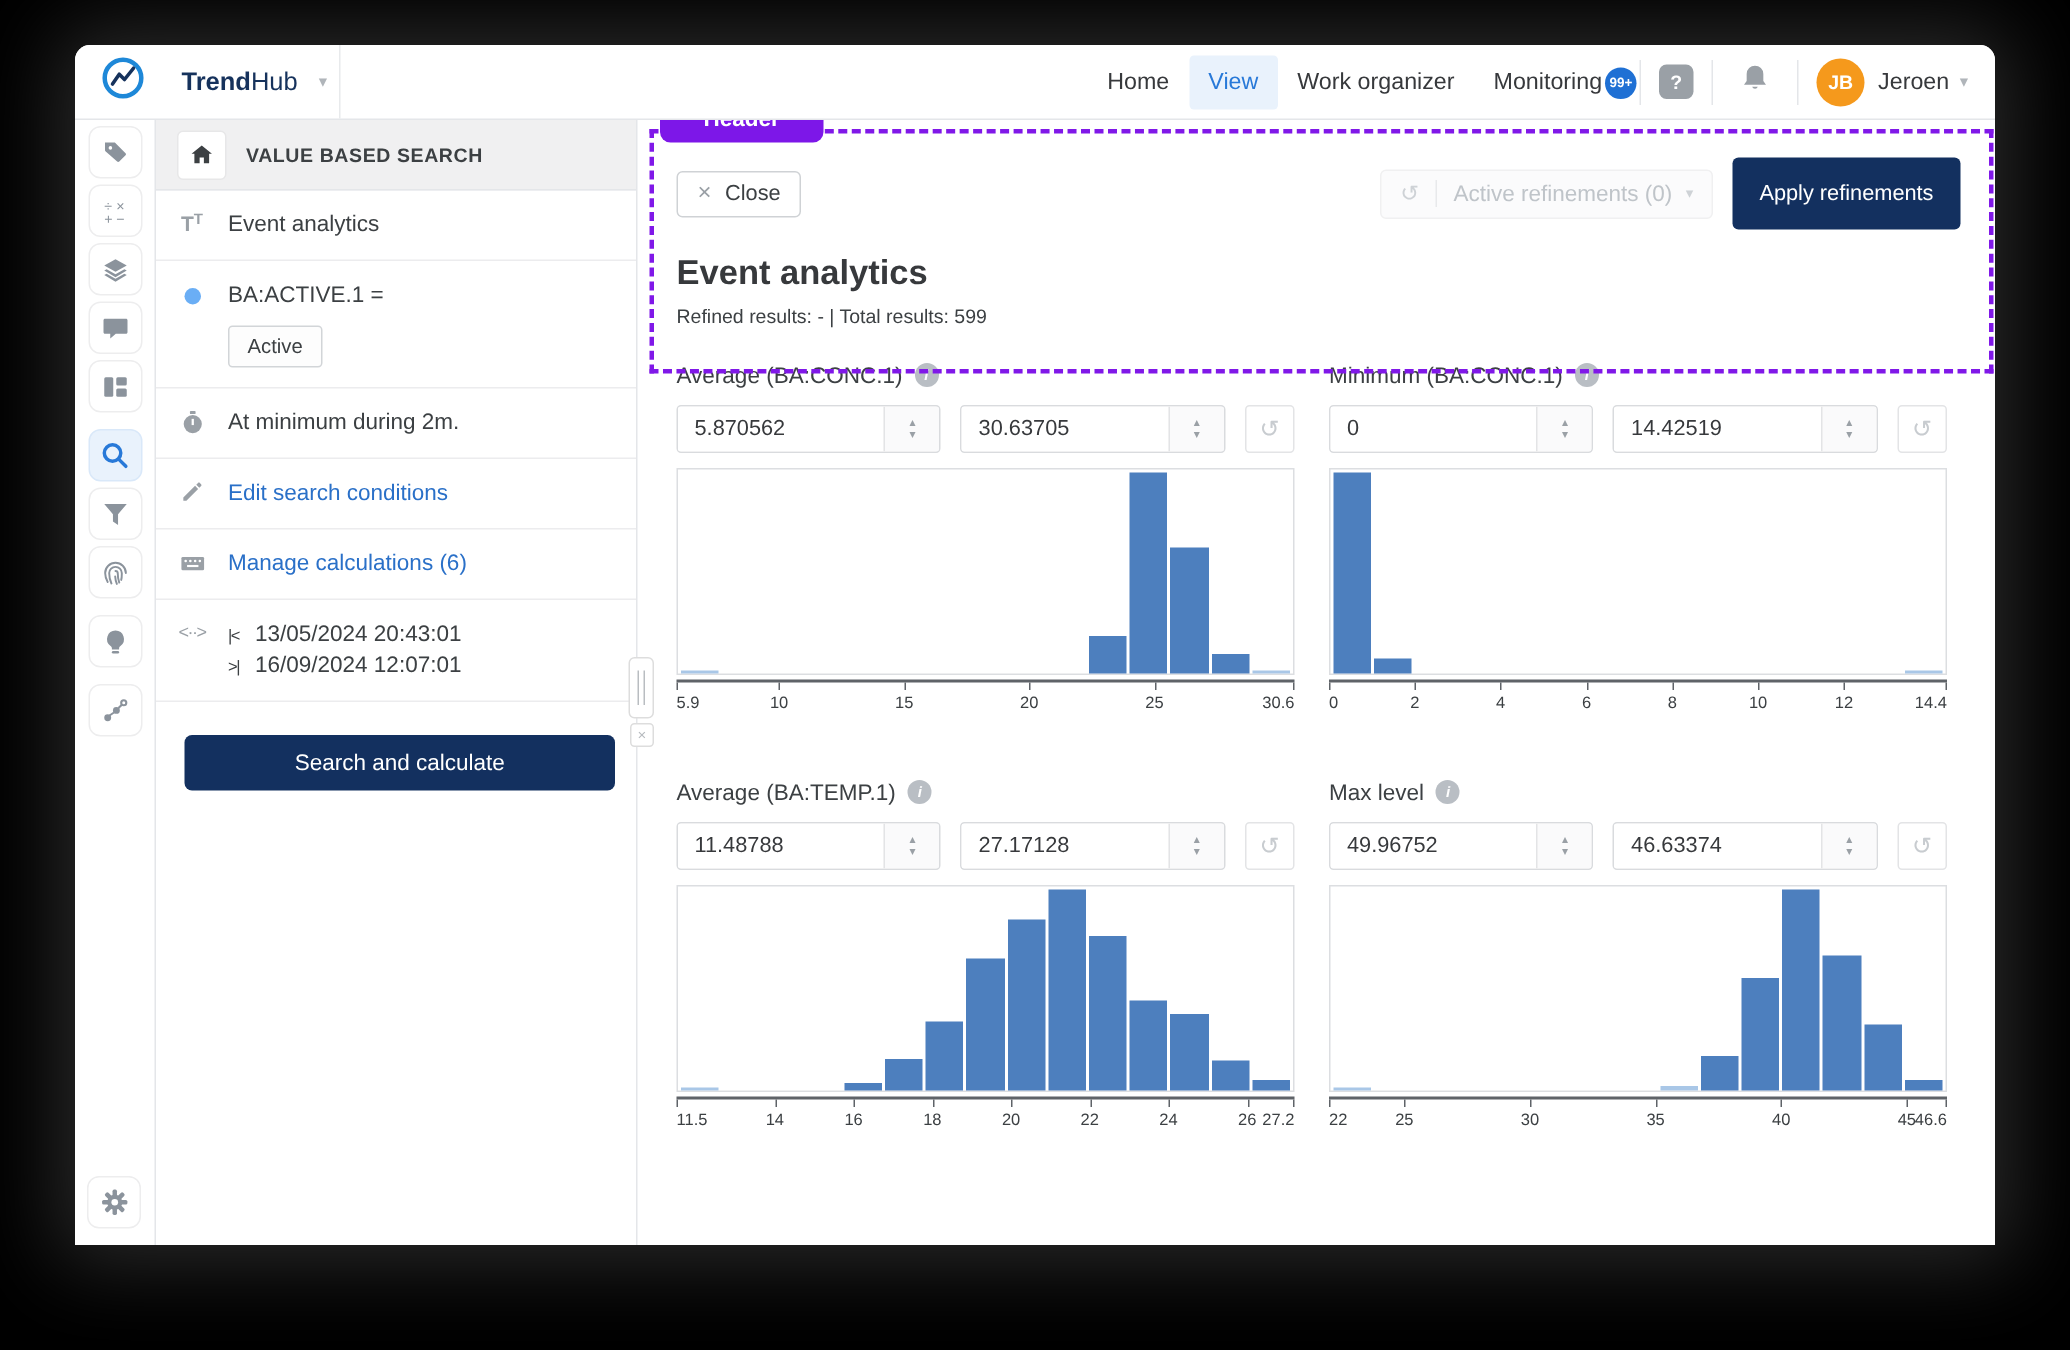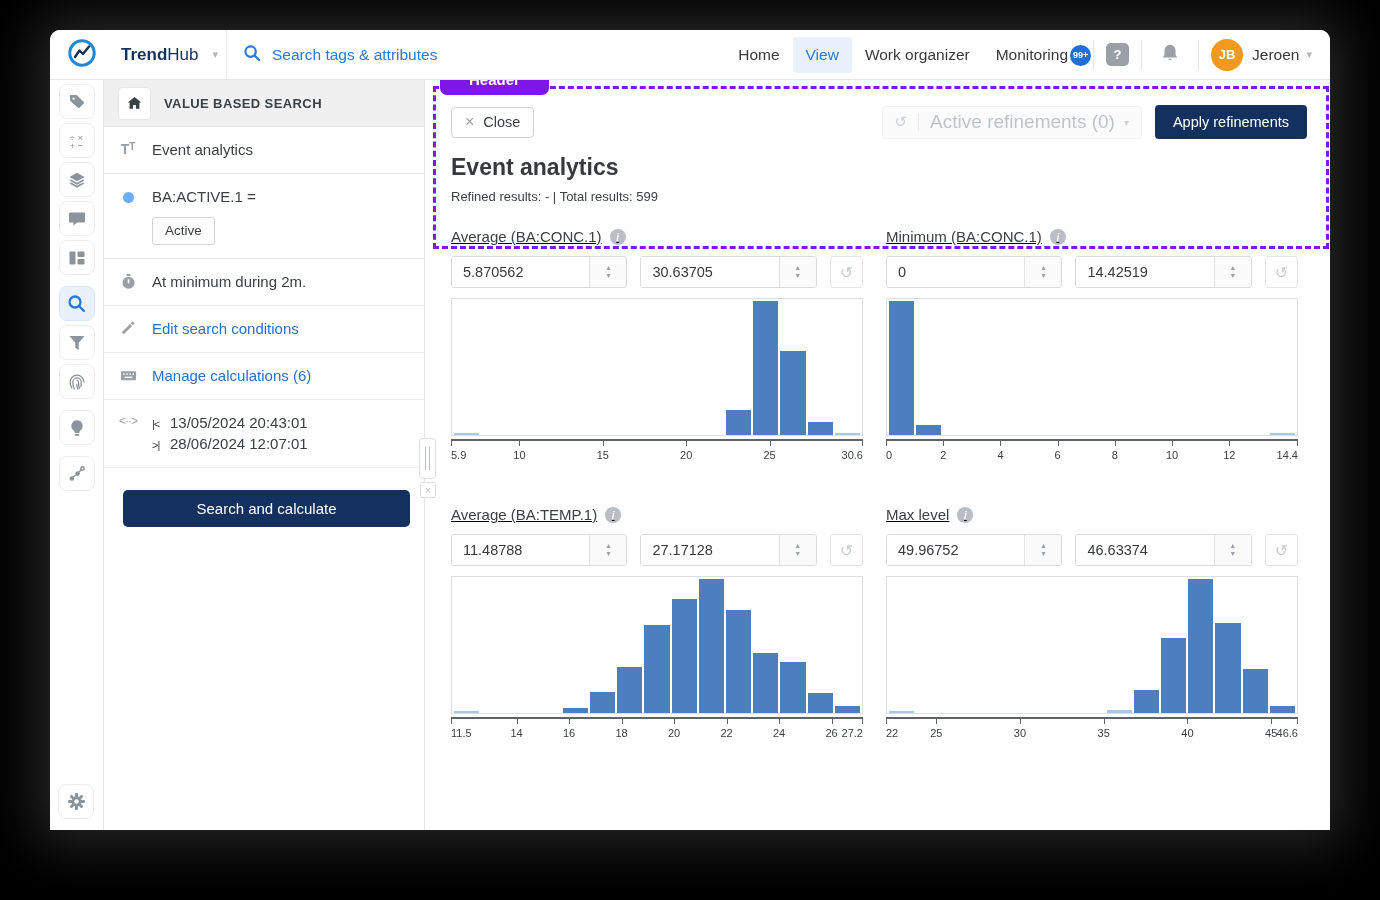--- a/index.html
+++ b/index.html
@@ -77,32 +77,32 @@
   .hdr-row{display:flex;align-items:center;justify-content:space-between;position:relative;z-index:3;}
   .close-btn{display:flex;align-items:center;gap:9px;height:31px;padding:0 13px;background:#fff;
     border:1px solid #cfd2d5;border-radius:4px;font-size:14.5px;color:#3c4043;cursor:pointer;
     font-family:"Liberation Sans",sans-serif;}
   .close-x{color:#9aa0a6;font-size:16px;}
   .hdr-right{display:flex;align-items:center;gap:13px;}
   .refine-group{display:flex;align-items:center;height:33px;padding:0 12px;background:#fbfbfc;
     border:1px solid #f0f0f1;border-radius:4px;color:#bfc4c9;cursor:default;}
   .refine-reset{font-size:15px;color:#ced2d6;}
   .refine-div{width:1px;height:18px;background:#e8e9eb;margin:0 11px;}
-  .refine-label{font-size:19px;}
+  .refine-label{font-size:15px;}
   .refine-caret{margin-left:9px;font-size:10px;color:#ced2d6;}
-  .apply-btn{height:34px;padding:0 18px;background:#13305f;color:#fff;border:none;border-radius:4px;
+  .apply-btn{height:48px;padding:0 18px;background:#13305f;color:#fff;border:none;border-radius:4px;
     font-size:14.5px;cursor:pointer;font-family:"Liberation Sans",sans-serif;}
   .page-title{margin:13px 0 0;font-size:23px;line-height:30px;font-weight:600;color:#37393c;position:relative;z-index:3;}
   .subtitle{margin-top:7px;font-size:13px;color:#3c4043;position:relative;z-index:3;}
   .tabs{margin-top:20px;display:flex;gap:40px;position:relative;z-index:3;}
   .tab{font-size:15px;color:#5f6368;padding-bottom:8px;border-bottom:3px solid transparent;cursor:pointer;}
   .tab.active{color:#37393c;font-weight:bold;border-bottom-color:#2d7dd2;}
   
   #hist-grid{margin-top:23px;display:grid;grid-template-columns:412px 412px;column-gap:23px;row-gap:43px;}
-  .hist-label-row{display:flex;align-items:flex-end;gap:8px;height:18px;text-decoration:underline;}
+  .hist-label-row{display:flex;align-items:center;gap:8px;height:18px;}
   .hist-title{font-size:15px;color:#3c4043;}
   .info-icon{width:16px;height:16px;border-radius:50%;background:#b9bec4;color:#fff;font-size:10px;font-weight:bold;
     font-style:italic;display:flex;align-items:center;justify-content:center;cursor:pointer;}
   .hist-controls{margin-top:11px;display:flex;align-items:center;gap:13px;}
   .num-input{width:181px;height:32px;border:1px solid #d9dbde;border-radius:3px;display:flex;overflow:hidden;background:#fff;}
   .num-input input{flex:1;border:none;outline:none;padding:0 0 0 11px;font-size:14.5px;color:#37393c;min-width:0;
     font-family:"Liberation Sans",sans-serif;}
   .stepper{width:37px;border-left:1px solid #e3e4e6;background:#fafafb;display:flex;flex-direction:column;
     align-items:center;justify-content:center;color:#9aa0a6;font-size:8px;line-height:8px;cursor:pointer;}
   .reset-btn{width:34px;height:32px;border:1px solid #e3e4e6;border-radius:3px;background:#fff;color:#c8ccd0;
@@ -124,29 +124,20 @@
     <div class="brand">
       <span>
         <svg width="30" height="30" viewBox="0 0 30 30">
           <circle cx="15" cy="15" r="12.2" fill="none" stroke="#1e88d8" stroke-width="3"></circle>
           <polyline points="8,19 12.5,12.5 16,16 22,8.5" fill="none" stroke="#16325c" stroke-width="2.4" stroke-linecap="round" stroke-linejoin="round"></polyline>
         </svg>
       </span>
       <span class="brand-name"><span class="brand-bold">Trend</span><span>Hub</span></span>
       <span class="brand-caret">▾</span>
     </div>
-    <div class="tb-search">
-      <span>
-        <svg width="18" height="18" viewBox="0 0 18 18">
-            <circle cx="7.6" cy="7.6" r="5.2" fill="none" stroke="#2879d8" stroke-width="2.2"></circle>
-            <line x1="11.6" y1="11.6" x2="16" y2="16" stroke="#2879d8" stroke-width="2.2" stroke-linecap="round"></line>
-          </svg>
-      </span>
-      <input placeholder="Search tags &amp; attributes" style="">
-    </div>
     <div class="tb-right">
       <div class="nav-item"><span>Home</span></div>
       <div class="nav-item active"><span>View</span></div>
       <div class="nav-item"><span>Work organizer</span></div>
       <div class="nav-item">
         <span>Monitoring</span>
         <span class="nav-badge">99+</span>
       </div>
       <div class="tb-div"></div>
       <div class="help-box">?</div>
@@ -303,21 +294,21 @@
           </svg>
       </span>
       <span class="rtx link">Manage calculations (6)</span>
     </div>
 
 
     <div class="prow">
       <span class="ric range-ic">&lt;··&gt;</span>
       <span class="rtx dates">
         <span class="pre">|&lt;</span><span>13/05/2024 20:43:01</span><br>
-        <span class="pre">&gt;|</span><span>28/06/2024 12:07:01</span>
+        <span class="pre">&gt;|</span><span>16/09/2024 12:07:01</span>
       </span>
     </div>
 
     <button class="search-calc">Search and calculate</button>
 
   </aside>
 
   <div class="rsz">
       <span></span>
     </div>

